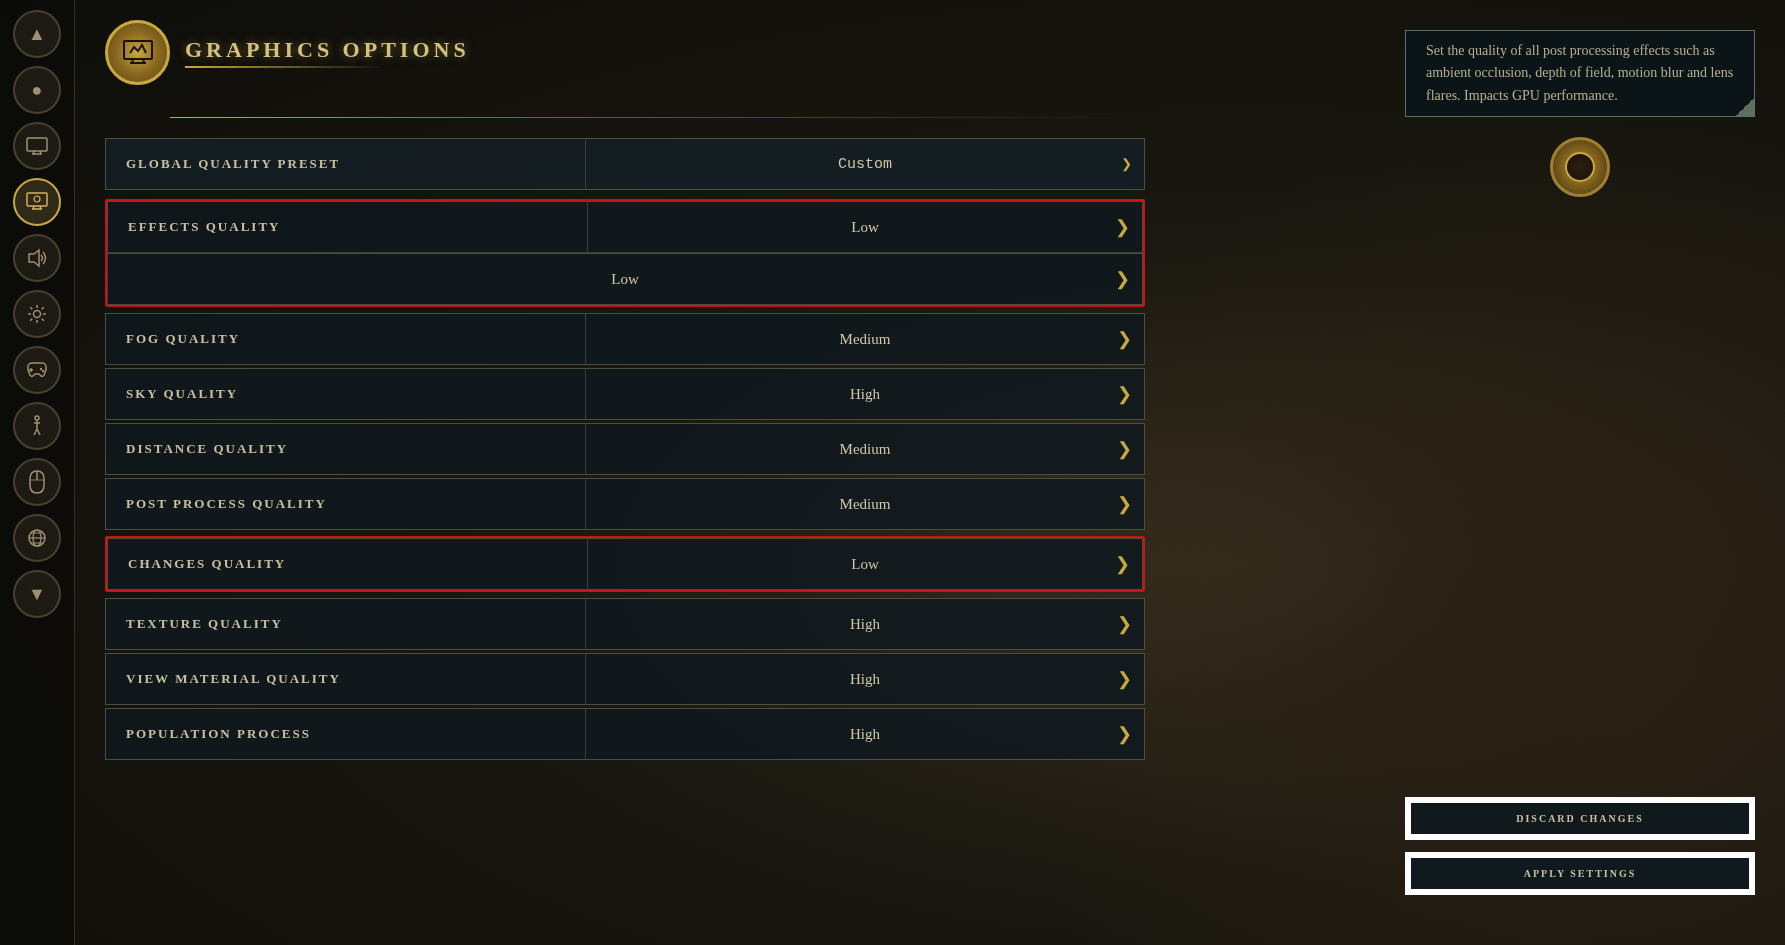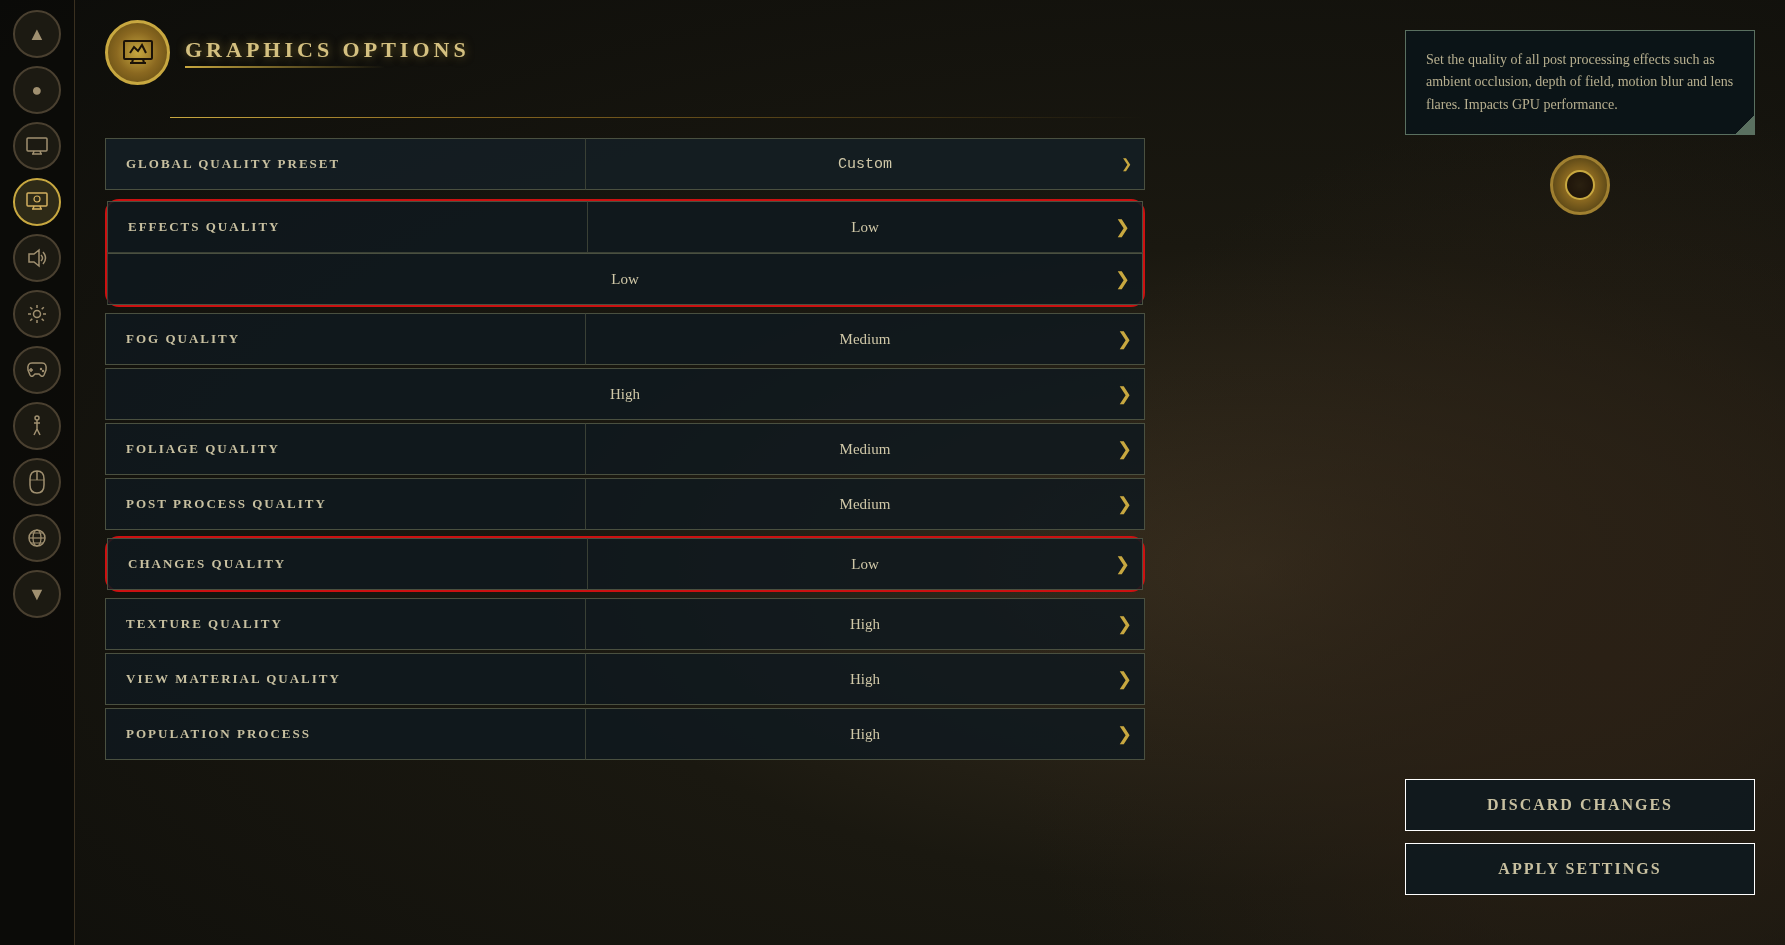--- a/index.html
+++ b/index.html
@@ -165,21 +165,21 @@
     .setting-arrow {
       position: absolute;
       right: 12px;
       color: #c8a840;
       font-size: 18px;
     }
 
     
     .red-group {
       border: 2px solid #cc1111;
-      border-radius: 14px;
+      border-radius: 2px;
       margin-bottom: 3px;
     }
 
     .red-group .setting-row {
       margin-bottom: 0;
     }
 
     .red-group .setting-row:not(:last-child) .setting-label,
     .red-group .setting-row:not(:last-child) .setting-value {
       border-bottom: 1px solid #3a4035;
@@ -200,21 +200,21 @@
       position: absolute;
       right: 30px;
       top: 30px;
       width: 350px;
       z-index: 5;
     }
 
     .info-box {
       background: rgba(10, 20, 25, 0.88);
       border: 1px solid #5a7060;
-      padding: 18px 20px;
+      padding: 9px 20px;
       color: #b8b090;
       font-size: 14px;
       line-height: 1.6;
       font-family: 'Georgia', serif;
       position: relative;
       margin-bottom: 20px;
     }
 
     .info-box::after {
       content: '';
@@ -265,24 +265,24 @@
       right: 30px;
       width: 350px;
       display: flex;
       flex-direction: column;
       gap: 12px;
       z-index: 5;
     }
 
     .action-btn {
       background: rgba(15, 25, 30, 0.92);
-      border: 1px solid #ffffff;
+      border: 6px solid #ffffff;
       color: #c8c0a0;
-      padding: 16px;
-      font-size: 16px;
+      padding: 10px;
+      font-size: 10px;
       letter-spacing: 2px;
       font-weight: bold;
       font-family: 'Georgia', serif;
       cursor: pointer;
       text-align: center;
       transition: background 0.2s, border-color 0.2s;
     }
 
     
     .deco-line {
@@ -426,28 +426,29 @@
 
     <div class="setting-row">
       <div class="setting-label">FOG QUALITY</div>
       <div class="setting-value">
         <span>Medium</span>
         <span class="setting-arrow">❯</span>
       </div>
     </div>
 
     <div class="setting-row">
+      <div class="setting-label">SKY QUALITY</div>
       <div class="setting-value">
         <span>High</span>
         <span class="setting-arrow">❯</span>
       </div>
     </div>
 
     <div class="setting-row">
-      <div class="setting-label">FOLIAGE QUALITY</div>
+      <div class="setting-label">DISTANCE QUALITY</div>
       <div class="setting-value">
         <span>Medium</span>
         <span class="setting-arrow">❯</span>
       </div>
     </div>
 
     <div class="setting-row">
       <div class="setting-label">POST PROCESS QUALITY</div>
       <div class="setting-value">
         <span>Medium</span>

